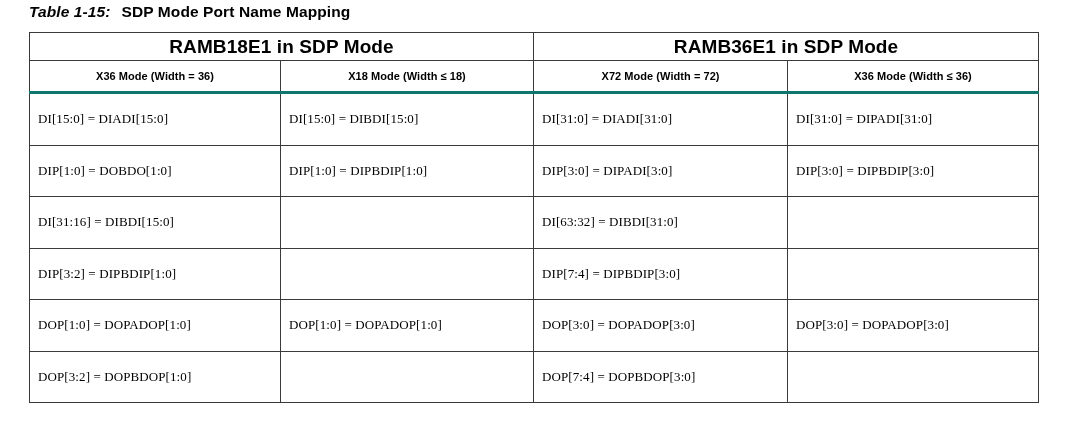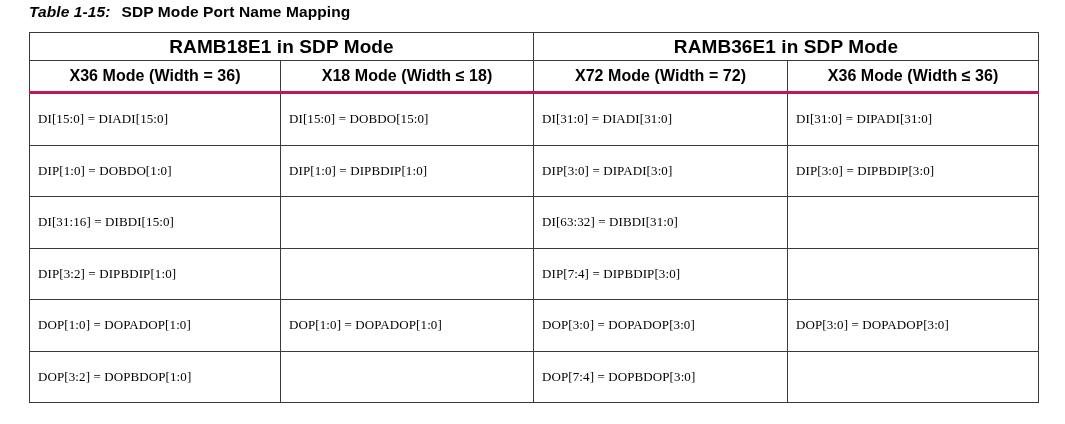--- a/index.html
+++ b/index.html
@@ -78,25 +78,25 @@
     text-align: center;
     letter-spacing: 0.1px;
     background: #ffffff;
   }
 
   
   tr.sub-row th {
     height: 30px;
     font-family: "Liberation Sans", sans-serif;
     font-weight: bold;
-    font-size: 16px;
+    font-size: 11px;
     text-align: center;
     letter-spacing: 0.05px;
     background: #ffffff;
-    border-bottom: 3px solid #be185d;
+    border-bottom: 3px solid #0f766e;
   }
 
   
   tr.data-row td {
     height: 36.5px;
     font-family: "Liberation Serif", serif;
     font-size: 13px;
     letter-spacing: 0.1px;
     padding-left: 8px;
     white-space: nowrap;
@@ -130,21 +130,21 @@
         <tr class="sub-row">
           <th>X36 Mode (Width = 36)</th>
           <th>X18 Mode (Width ≤  18)</th>
           <th>X72 Mode (Width = 72)</th>
           <th>X36 Mode (Width ≤  36)</th>
         </tr>
       </thead>
       <tbody>
         <tr class="data-row first">
           <td>DI[15:0] = DIADI[15:0]</td>
-          <td>DI[15:0] = DOBDO[15:0]</td>
+          <td>DI[15:0] = DIBDI[15:0]</td>
           <td>DI[31:0] = DIADI[31:0]</td>
           <td>DI[31:0] = DIPADI[31:0]</td>
         </tr>
         <tr class="data-row">
           <td>DIP[1:0] = DOBDO[1:0]</td>
           <td>DIP[1:0] = DIPBDIP[1:0]</td>
           <td>DIP[3:0] = DIPADI[3:0]</td>
           <td>DIP[3:0] = DIPBDIP[3:0]</td>
         </tr>
         <tr class="data-row">

